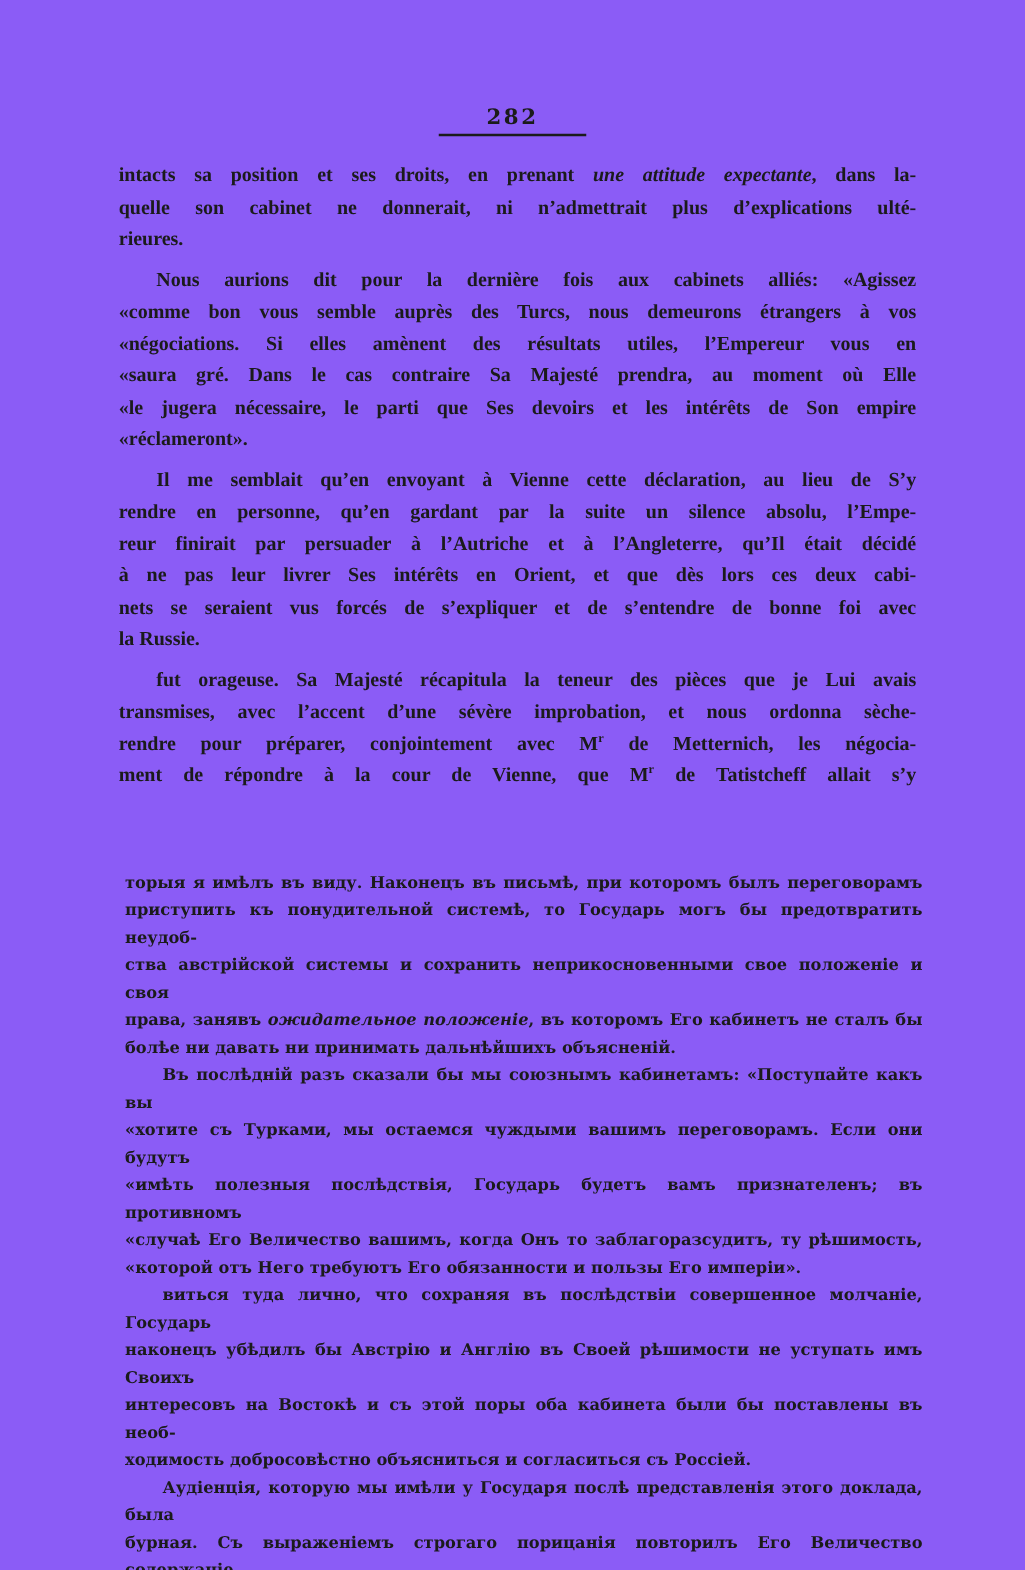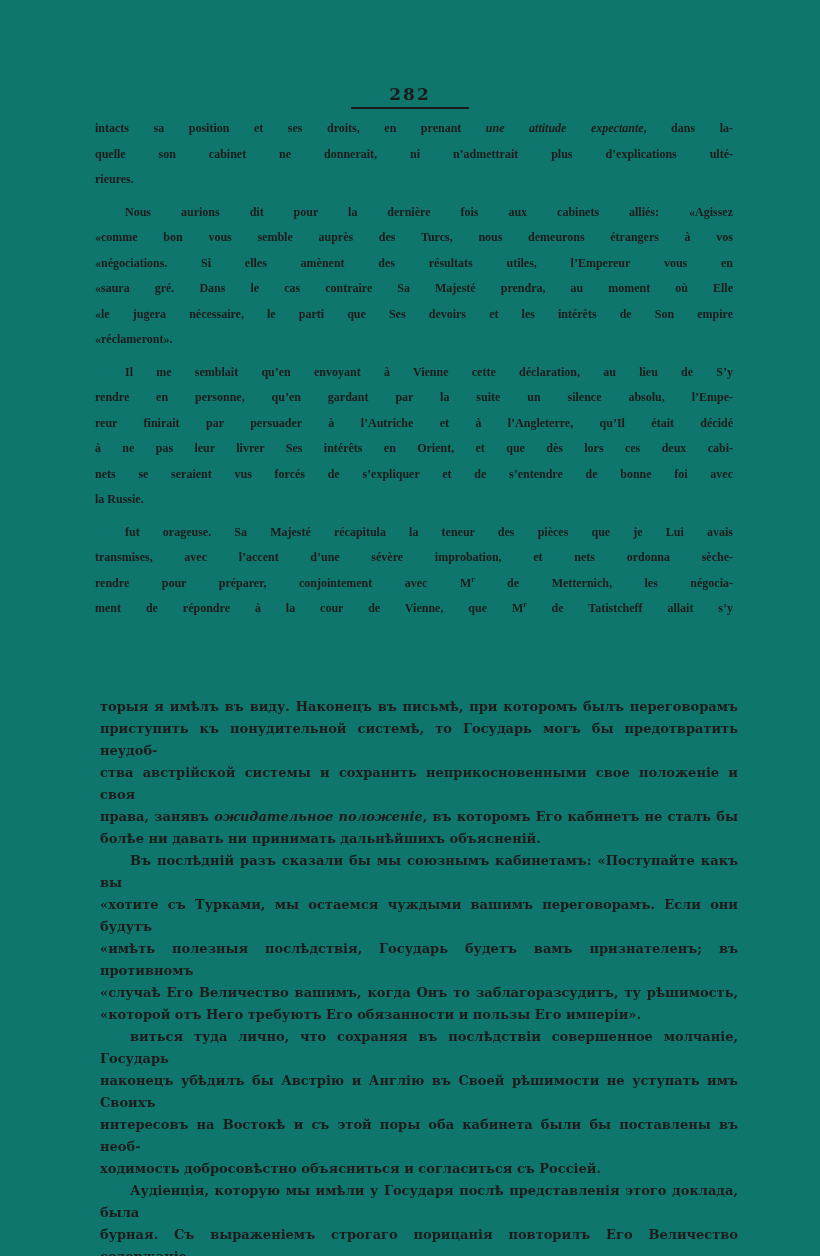--- a/index.html
+++ b/index.html
@@ -1,31 +1,31 @@
 <!DOCTYPE html>
 <html><head>
 <meta charset="utf-8">
 <style>
   html, body { margin:0; padding:0; background:#ffffff; }
   .page {
-    position:relative; width:820px; height:1256px; background:#0f766e;
+    position:relative; width:820px; height:1256px; background:#8b5cf6;
     color:#1b1b1b; overflow:hidden;
     font-family:"DejaVu Serif", serif;
   }
   .pagehead { position:absolute; top:84px; left:0; width:100%; text-align:center; }
   .page-number {
     display:inline-block; font-weight:bold; font-size:17px; letter-spacing:2px;
     font-family:"DejaVu Serif", serif;
   }
   .page-number-rule { width:118px; height:2px; background:#1b1b1b; margin:3px auto 0 auto; }
 
   .main-text {
-    position:absolute; left:95px; top:116px; width:638px;
+    position:absolute; left:95px; top:128px; width:638px;
     font-family:"Liberation Serif", serif;
-    font-size:12px; line-height:25.5px; font-weight:bold;
+    font-size:16px; line-height:25.5px; font-weight:bold;
   }
   .main-text .para { margin:0 0 7px 0; }
 
   .footnote {
     position:absolute; left:100px; top:696px; width:638px;
     font-family:"DejaVu Serif", serif;
     font-size:13px; line-height:22px; font-weight:bold;
   }
   .footnote .para { margin:0; }
 
@@ -62,21 +62,21 @@
       <div class="para indent">
         <div class="line"><span class="run">Il me semblait qu’en envoyant à Vienne cette déclaration, au lieu de S’y</span></div>
         <div class="line"><span class="run">rendre en personne, qu’en gardant par la suite un silence absolu, l’Empe-</span></div>
         <div class="line"><span class="run">reur finirait par persuader à l’Autriche et à l’Angleterre, qu’Il était décidé</span></div>
         <div class="line"><span class="run">à ne pas leur livrer Ses intérêts en Orient, et que dès lors ces deux cabi-</span></div>
         <div class="line"><span class="run">nets se seraient vus forcés de s’expliquer et de s’entendre de bonne foi avec</span></div>
         <div class="line last"><span class="run">la Russie.</span></div>
       </div>
       <div class="para indent">
         <div class="line"><span class="run">fut orageuse. Sa Majesté récapitula la teneur des pièces que je Lui avais</span></div>
-        <div class="line"><span class="run">transmises, avec l’accent d’une sévère improbation, et nets ordonna sèche-</span></div>
+        <div class="line"><span class="run">transmises, avec l’accent d’une sévère improbation, et nous ordonna sèche-</span></div>
         <div class="line"><span class="run">rendre pour préparer, conjointement avec M</span><sup class="run">r</sup><span class="run"> de Metternich, les négocia-</span></div>
         <div class="line"><span class="run">ment de répondre à la cour de Vienne, que M</span><sup class="run">r</sup><span class="run"> de Tatistcheff allait s’y</span></div>
       </div>
     </main>
 
   <section class="footnote">
       <div class="para">
         <div class="line"><span class="run">торыя я имѣлъ въ виду. Наконецъ въ письмѣ, при которомъ былъ переговорамъ</span></div>
         <div class="line"><span class="run">приступить къ понудительной системѣ, то Государь могъ бы предотвратить неудоб-</span></div>
         <div class="line"><span class="run">ства австрійской системы и сохранить неприкосновенными свое положеніе и своя</span></div>

